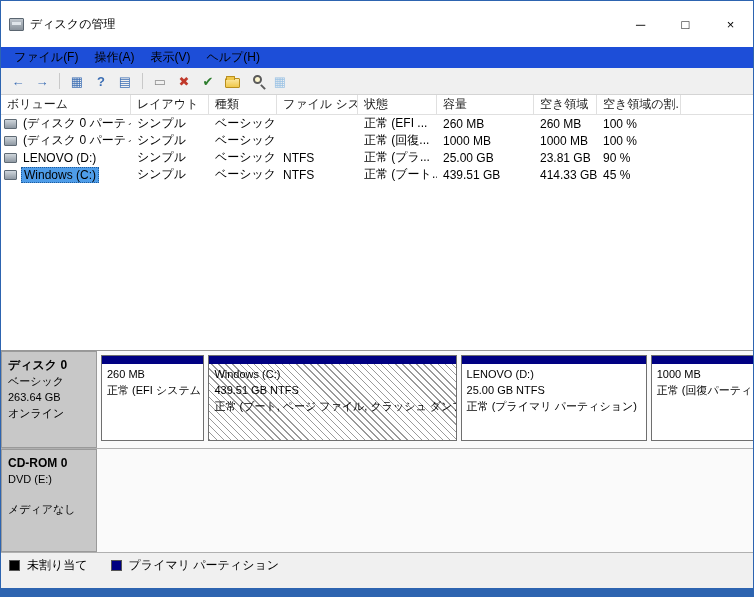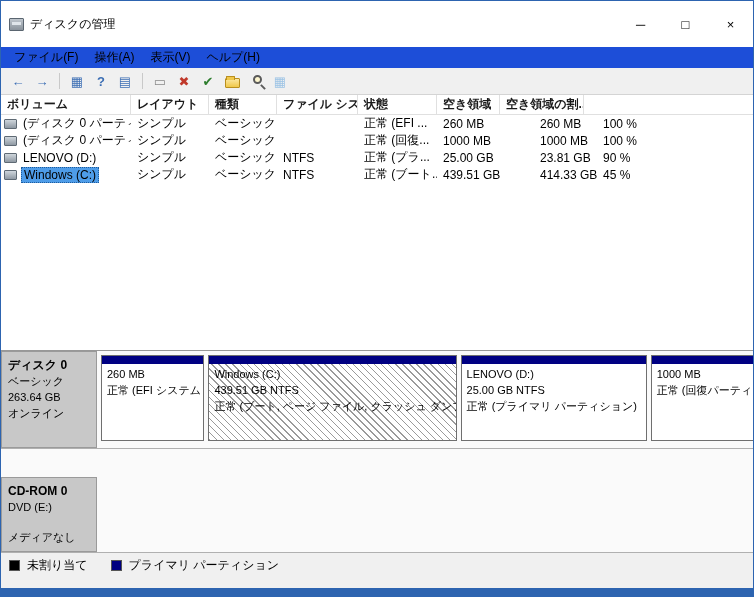--- a/index.html
+++ b/index.html
@@ -29,33 +29,33 @@
   .g-red { color:#c0392b; font-weight:bold; }
   .g-green { color:#2d7d2d; }
   .folder-glyph { width:15px; height:10px; background:linear-gradient(#fbe7a0,#f0c84a); border:1px solid #b98f1e; border-radius:1px; position:relative; margin-top:3px; }
   .folder-glyph::before { content:""; position:absolute; top:-3px; left:0; width:7px; height:3px; background:#f0c84a; border:1px solid #b98f1e; border-bottom:none; border-radius:1px 1px 0 0; }
   .mag-glyph { width:9px; height:9px; border:2px solid #5a5a5a; border-radius:50%; background:#fdf6cf; position:relative; margin:-3px -3px 0 0; }
   .mag-glyph::after { content:""; position:absolute; width:2px; height:6px; background:#5a5a5a; left:7px; top:7px; transform:rotate(-45deg); }
 
   
   .list-area { height:255px; flex:none; background:#fff; overflow:hidden; }
   .lheader { display:flex; height:20px; border-bottom:1px solid #e0e0e0; color:#1a1a1a; }
-  .hcell { display:flex; align-items:center; padding-left:6px; border-right:1px solid #e0e0e0; overflow:hidden; white-space:nowrap;font-weight:bold; }
+  .hcell { display:flex; align-items:center; padding-left:6px; border-right:1px solid #e0e0e0; overflow:hidden; white-space:nowrap; }
   .lrow { display:flex; height:17px; align-items:center; }
   .cell { padding-left:6px; overflow:hidden; white-space:nowrap; height:100%; display:flex; align-items:center; }
   .c0{width:130px}.c1{width:78px}.c2{width:68px}.c3{width:81px}.c4{width:79px}.c5{width:97px}.c6{width:63px}.c7{width:84px}.c8{flex:1;border-right:none}
   .cell.c0 { padding-left:3px; }
   .vol-icon { width:13px; height:10px; flex:none; margin-right:4px; background:linear-gradient(#cfd6dc,#8f99a3); border:1px solid #5f6a74; border-radius:1px; }
   .vlabel { padding:0 2px; }
   .vlabel.sel { background:#4e9ce8; border:1px dotted #1d5c9e; color:#000; }
 
   
   .graphical { flex:1; background:#737373; border-top:1px solid #989898; display:flex; flex-direction:column; overflow:hidden; }
   .disk-row { height:98px; flex:none; border-bottom:1px solid #b0b0b0; display:flex; background:#fafafa; }
-  .cd-row { height:104px; flex:none; border-bottom:1px solid #b0b0b0; display:flex; background:#fafafa;align-items:flex-end; }
+  .cd-row { height:104px; flex:none; border-bottom:1px solid #b0b0b0; display:flex; background:#fafafa; }
   .disk-info { width:96px; flex:none; background:#c8c8c8; border:1px solid #9a9a9a; padding:5px 6px; font-size:11px; line-height:1.45; overflow:hidden; white-space:nowrap; }
   .disk-info .dname { font-weight:bold; font-size:12px; }
   .disk-info .dstatus-gap { margin-top:14px; }
   .partitions { flex:1; display:flex; gap:4px; padding:4px 6px 7px 4px; }
   .partition { border:1px solid #6f6f6f; background:#fff; display:flex; flex-direction:column; overflow:hidden; }
   .pbar { height:8px; flex:none; background:#000082; }
   .pbody { flex:1; padding:3px 5px; font-size:11px; line-height:1.45; overflow:hidden; white-space:nowrap; background:#fff; }
   .partition.psel .pbody { background-image:repeating-linear-gradient(45deg,#9a9a9a 0,#9a9a9a 1px,transparent 1px,transparent 5px); }
 
   
@@ -106,20 +106,21 @@
     <span class="tb-icon g-ltblue">▦</span>
   </div>
 
   <div class="list-area">
     <div class="lheader">
       <div class="hcell c0">ボリューム</div>
       <div class="hcell c1">レイアウト</div>
       <div class="hcell c2">種類</div>
       <div class="hcell c3">ファイル システム</div>
       <div class="hcell c4">状態</div>
+      <div class="hcell c5">容量</div>
       <div class="hcell c6">空き領域</div>
       <div class="hcell c7">空き領域の割...</div>
       <div class="hcell c8"></div>
     </div>
 
     <div class="lrow">
       <div class="cell c0">
           <span class="vol-icon"></span>
           <span class="vlabel">(ディスク 0 パーティシ...</span>
         </div>

